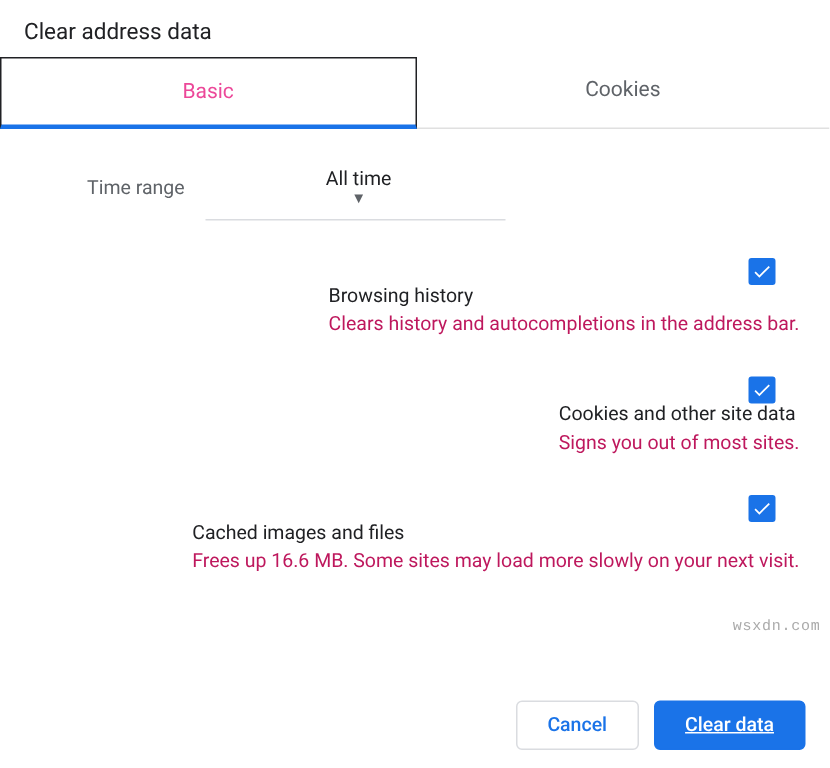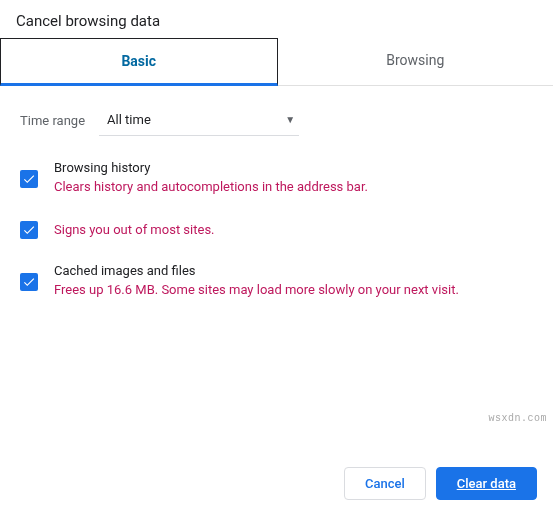--- a/index.html
+++ b/index.html
@@ -25,54 +25,57 @@
     .tab {
       flex: 1;
       text-align: center;
       padding: 14px 0;
       font-size: 14px;
       cursor: pointer;
       color: #5f6368;
       position: relative;
     }
     .tab.active {
-      color: #0369a1;
-      font-weight: 700;
+      color: #ec4899;
+      font-weight: 400;
       border: 1.5px solid #202124;
       border-bottom: 3px solid #1a73e8;
       margin-bottom: -1px;
     }
     .content {
       padding: 18px 20px;
     }
     .time-row {
       display: flex;
       align-items: center;
       margin-bottom: 24px;
+      margin-left: 38px;
     }
     .time-label {
       color: #5f6368;
       font-size: 13px;
       margin-right: 14px;
     }
     .select {
       display: flex;
       align-items: center;
       justify-content: space-between;
       border-bottom: 1px solid #dadce0;
       padding: 8px 4px 8px 8px;
       width: 200px;
       cursor: pointer;
+      flex-direction: column;
     }
     .select-value { color: #202124; font-size: 13px; }
     .select-caret { color: #5f6368; font-size: 10px; }
     .option-row {
       display: flex;
-      align-items: center;
+      align-items: flex-end;
       margin-bottom: 24px;
+      flex-direction: column;
     }
     .checkbox {
       width: 18px;
       height: 18px;
       background: #1a73e8;
       border-radius: 2px;
       display: flex;
       align-items: center;
       justify-content: center;
       margin-right: 16px;
@@ -123,25 +126,25 @@
       bottom: 88px;
       font-size: 10px;
       color: #aaa;
       letter-spacing: 0.5px;
       font-family: Liberation Mono, monospace;
     }
   </style>
 </head>
 <body>
 
-<div class="title">Cancel browsing data</div>
+<div class="title">Clear address data</div>
 
 <div class="tabs">
   <div class="tab active">Basic</div>
-  <div class="tab">Browsing</div>
+  <div class="tab">Cookies</div>
 </div>
 
 <div class="content">
 
   <div class="time-row">
     <span class="time-label">Time range</span>
     <div class="select">
       <span class="select-value">All time</span>
       <span class="select-caret">▼</span>
     </div>
@@ -159,20 +162,21 @@
     </div>
   </div>
 
   <div class="option-row">
     <div class="checkbox">
       <svg viewBox="0 0 24 24">
           <path fill="#fff" d="M9 16.2l-4.2-4.2L3.4 13.4 9 19l12-12-1.4-1.4z"></path>
         </svg>
     </div>
     <div class="option-text">
+      <div class="option-title">Cookies and other site data</div>
       <div class="option-desc">Signs you out of most sites.</div>
     </div>
   </div>
 
   <div class="option-row">
     <div class="checkbox">
       <svg viewBox="0 0 24 24">
           <path fill="#fff" d="M9 16.2l-4.2-4.2L3.4 13.4 9 19l12-12-1.4-1.4z"></path>
         </svg>
     </div>

